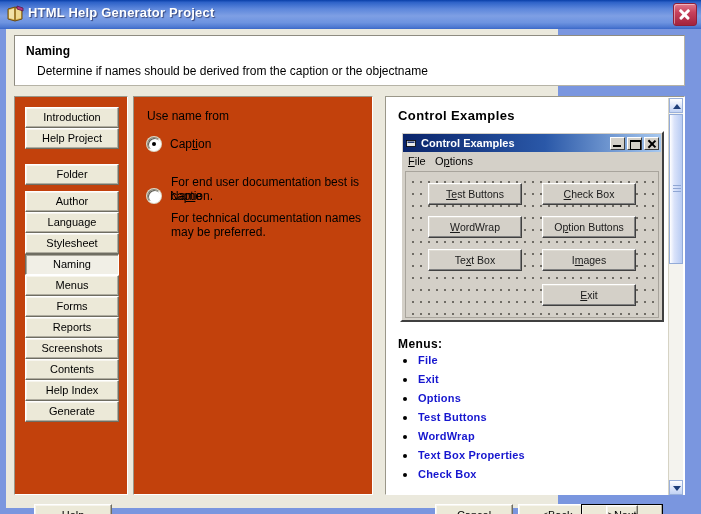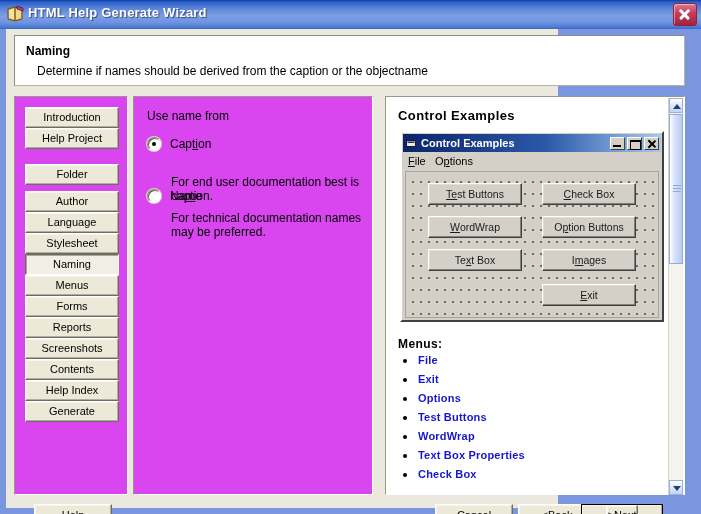--- a/index.html
+++ b/index.html
@@ -84,21 +84,21 @@
     font-size: 12px; font-weight: bold;
   }
   #header-sub {
     position: absolute; left: 22px; top: 28px;
     font-size: 12px;
   }
 
   
   .panel {
     position: absolute;
-    background: #d946ef;
+    background: #c2410c;
     border: 1px solid #ffffff;
     border-top-color: #9a9789;
     border-left-color: #9a9789;
     box-sizing: border-box;
   }
 
   #panel-left   { left: 8px;   top: 67px; width: 114px; height: 399px; }
   #panel-middle { left: 127px; top: 67px; width: 240px; height: 399px; }
   #panel-right  { left: 379px; top: 67px; width: 300px; height: 399px;
                   background: #ffffff; }
@@ -383,21 +383,21 @@
   <div id="titlebar">
     <span id="title-icon">
       <svg width="18" height="18" viewBox="0 0 18 18">
         <path d="M2 4 L9 2 L16 4 L16 14 L9 16 L2 14 Z" fill="#d9b24a" stroke="#6b4a10" stroke-width="1"></path>
         <path d="M9 2 L9 16" stroke="#6b4a10" stroke-width="1"></path>
         <path d="M3 5 L8 3.6 L8 14.3 L3 12.9 Z" fill="#f2e2a8"></path>
         <path d="M10 3.6 L15 5 L15 12.9 L10 14.3 Z" fill="#efd98f"></path>
         <path d="M11 1 L17 3 L17 6 L11 4 Z" fill="#b03a86" stroke="#5c1846" stroke-width="0.8"></path>
       </svg>
     </span>
-    <span id="title-text">HTML Help Generate Wizard</span>
+    <span id="title-text">HTML Help Generator Project</span>
     <div id="close-btn"></div>
   </div>
 
   <div id="client">
 
     <div id="header">
       <div id="header-title">Naming</div>
       <div id="header-sub">Determine if names should be derived from the caption or the objectname</div>
     </div>
 

